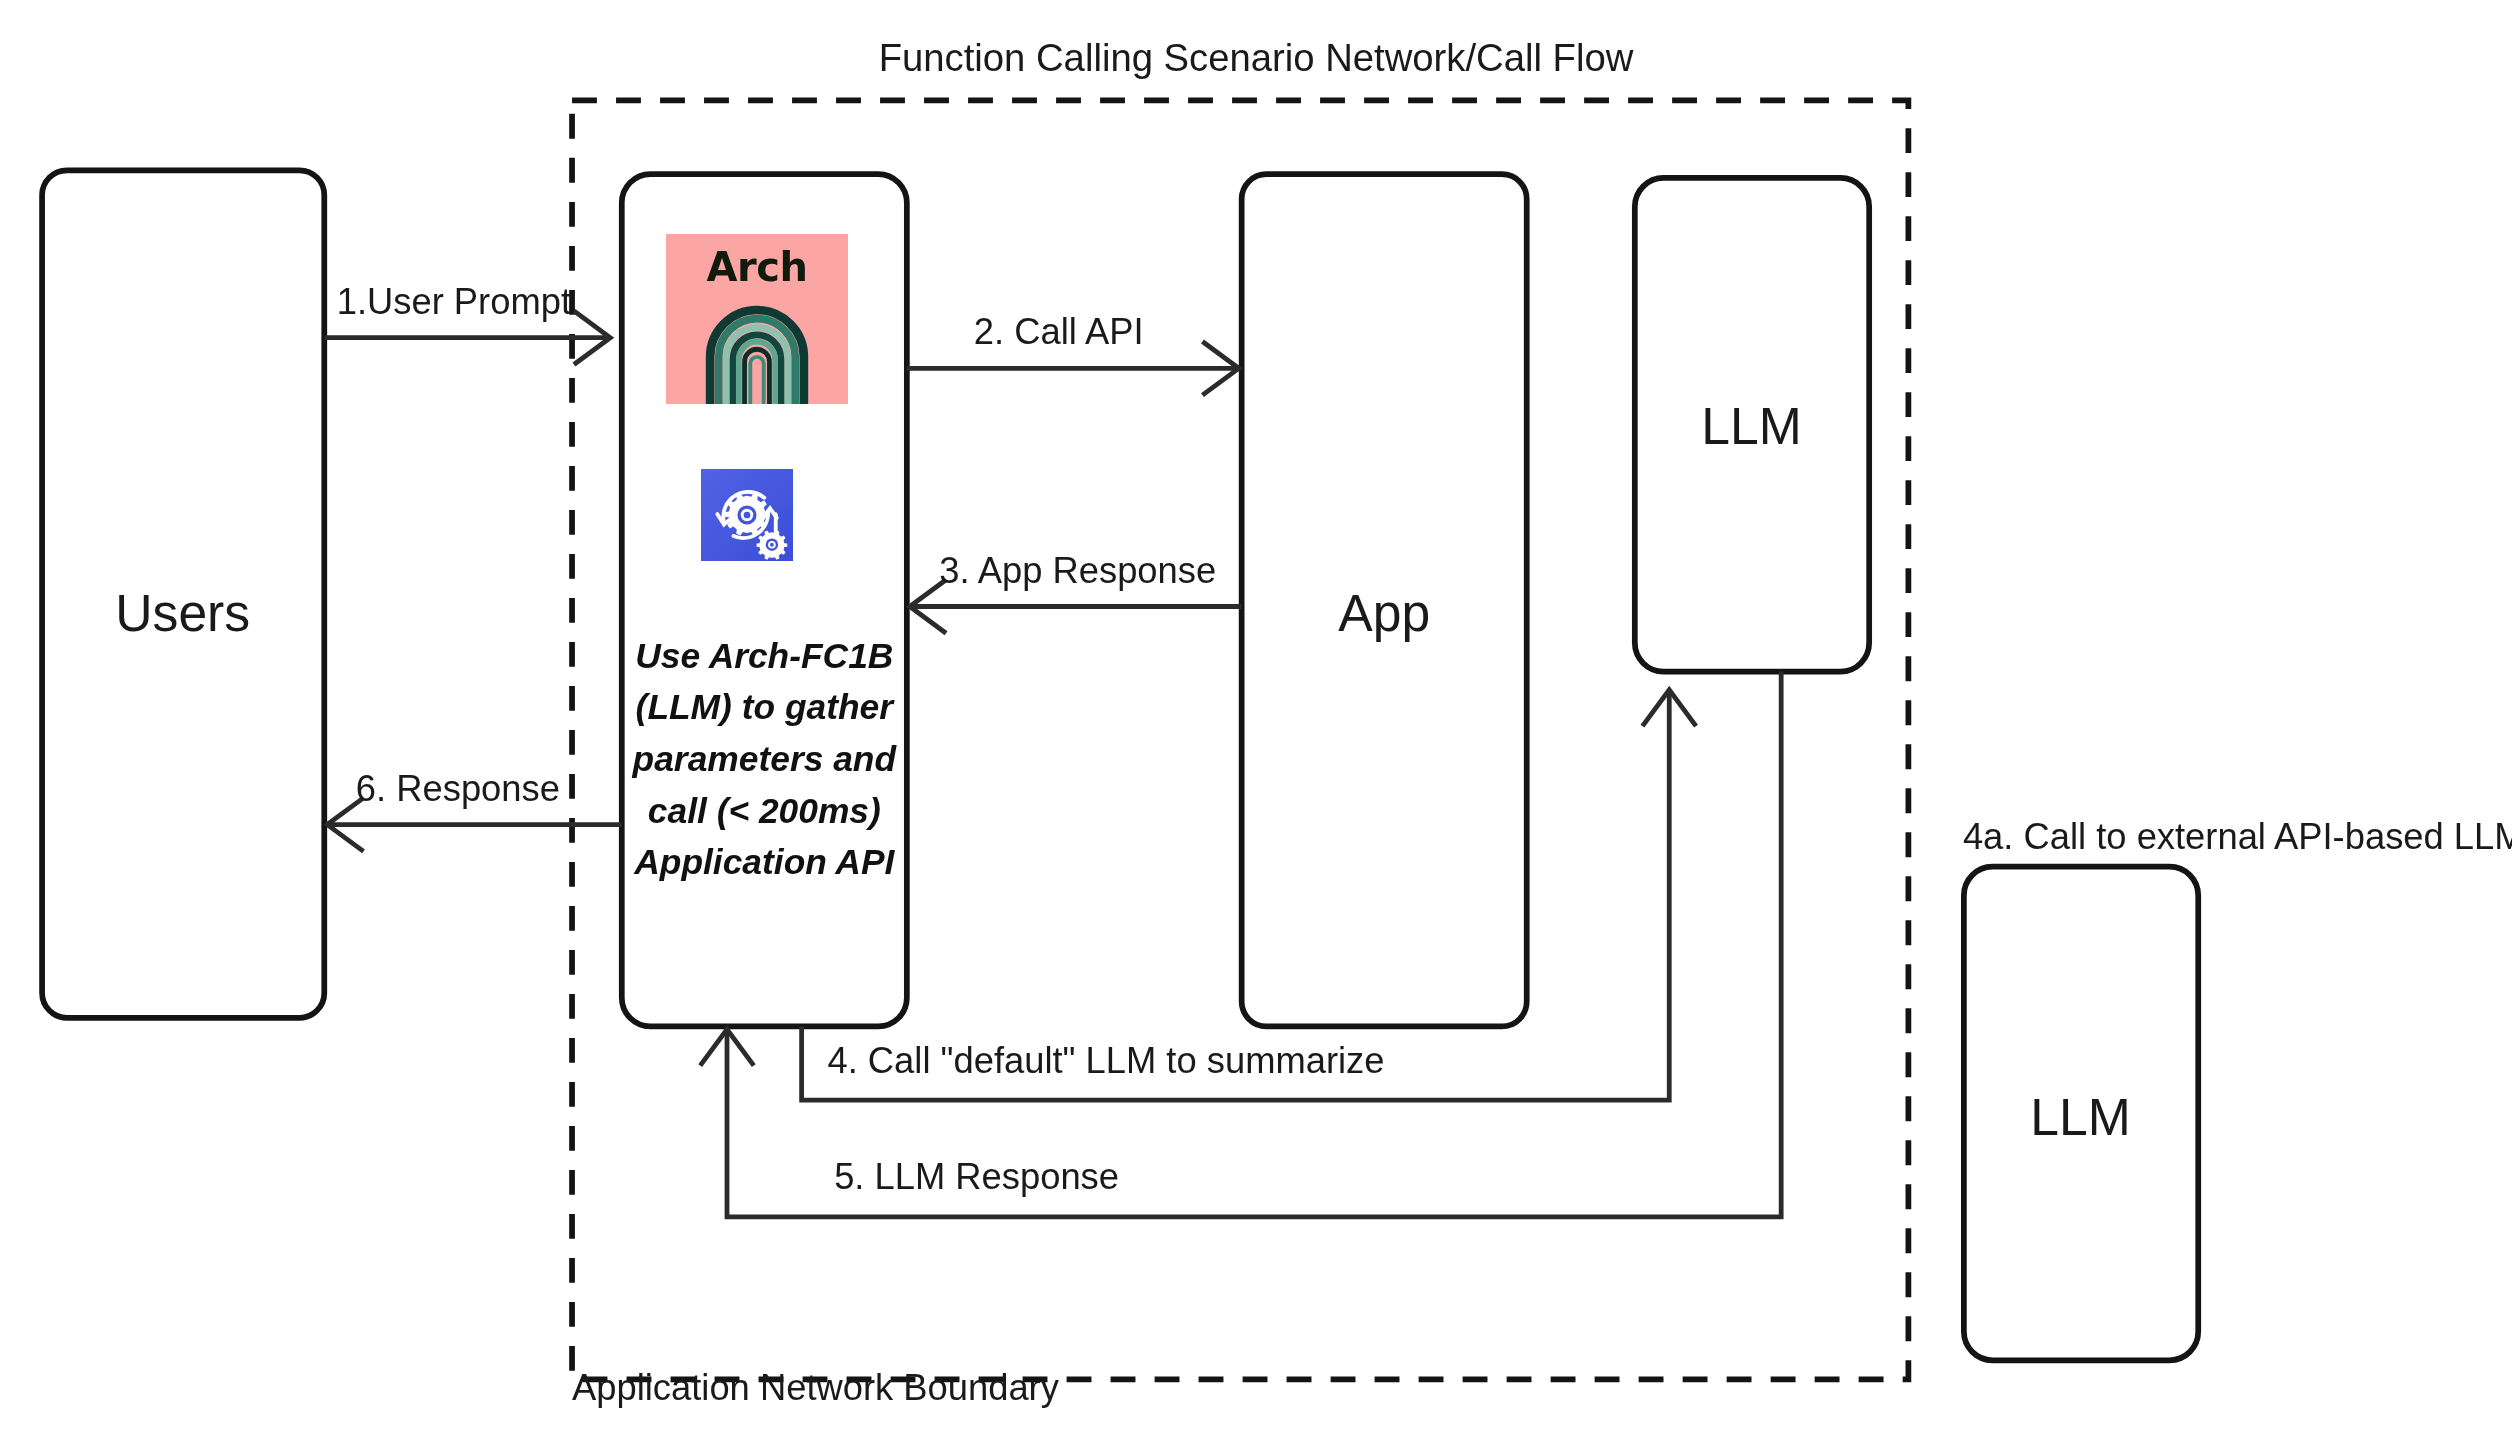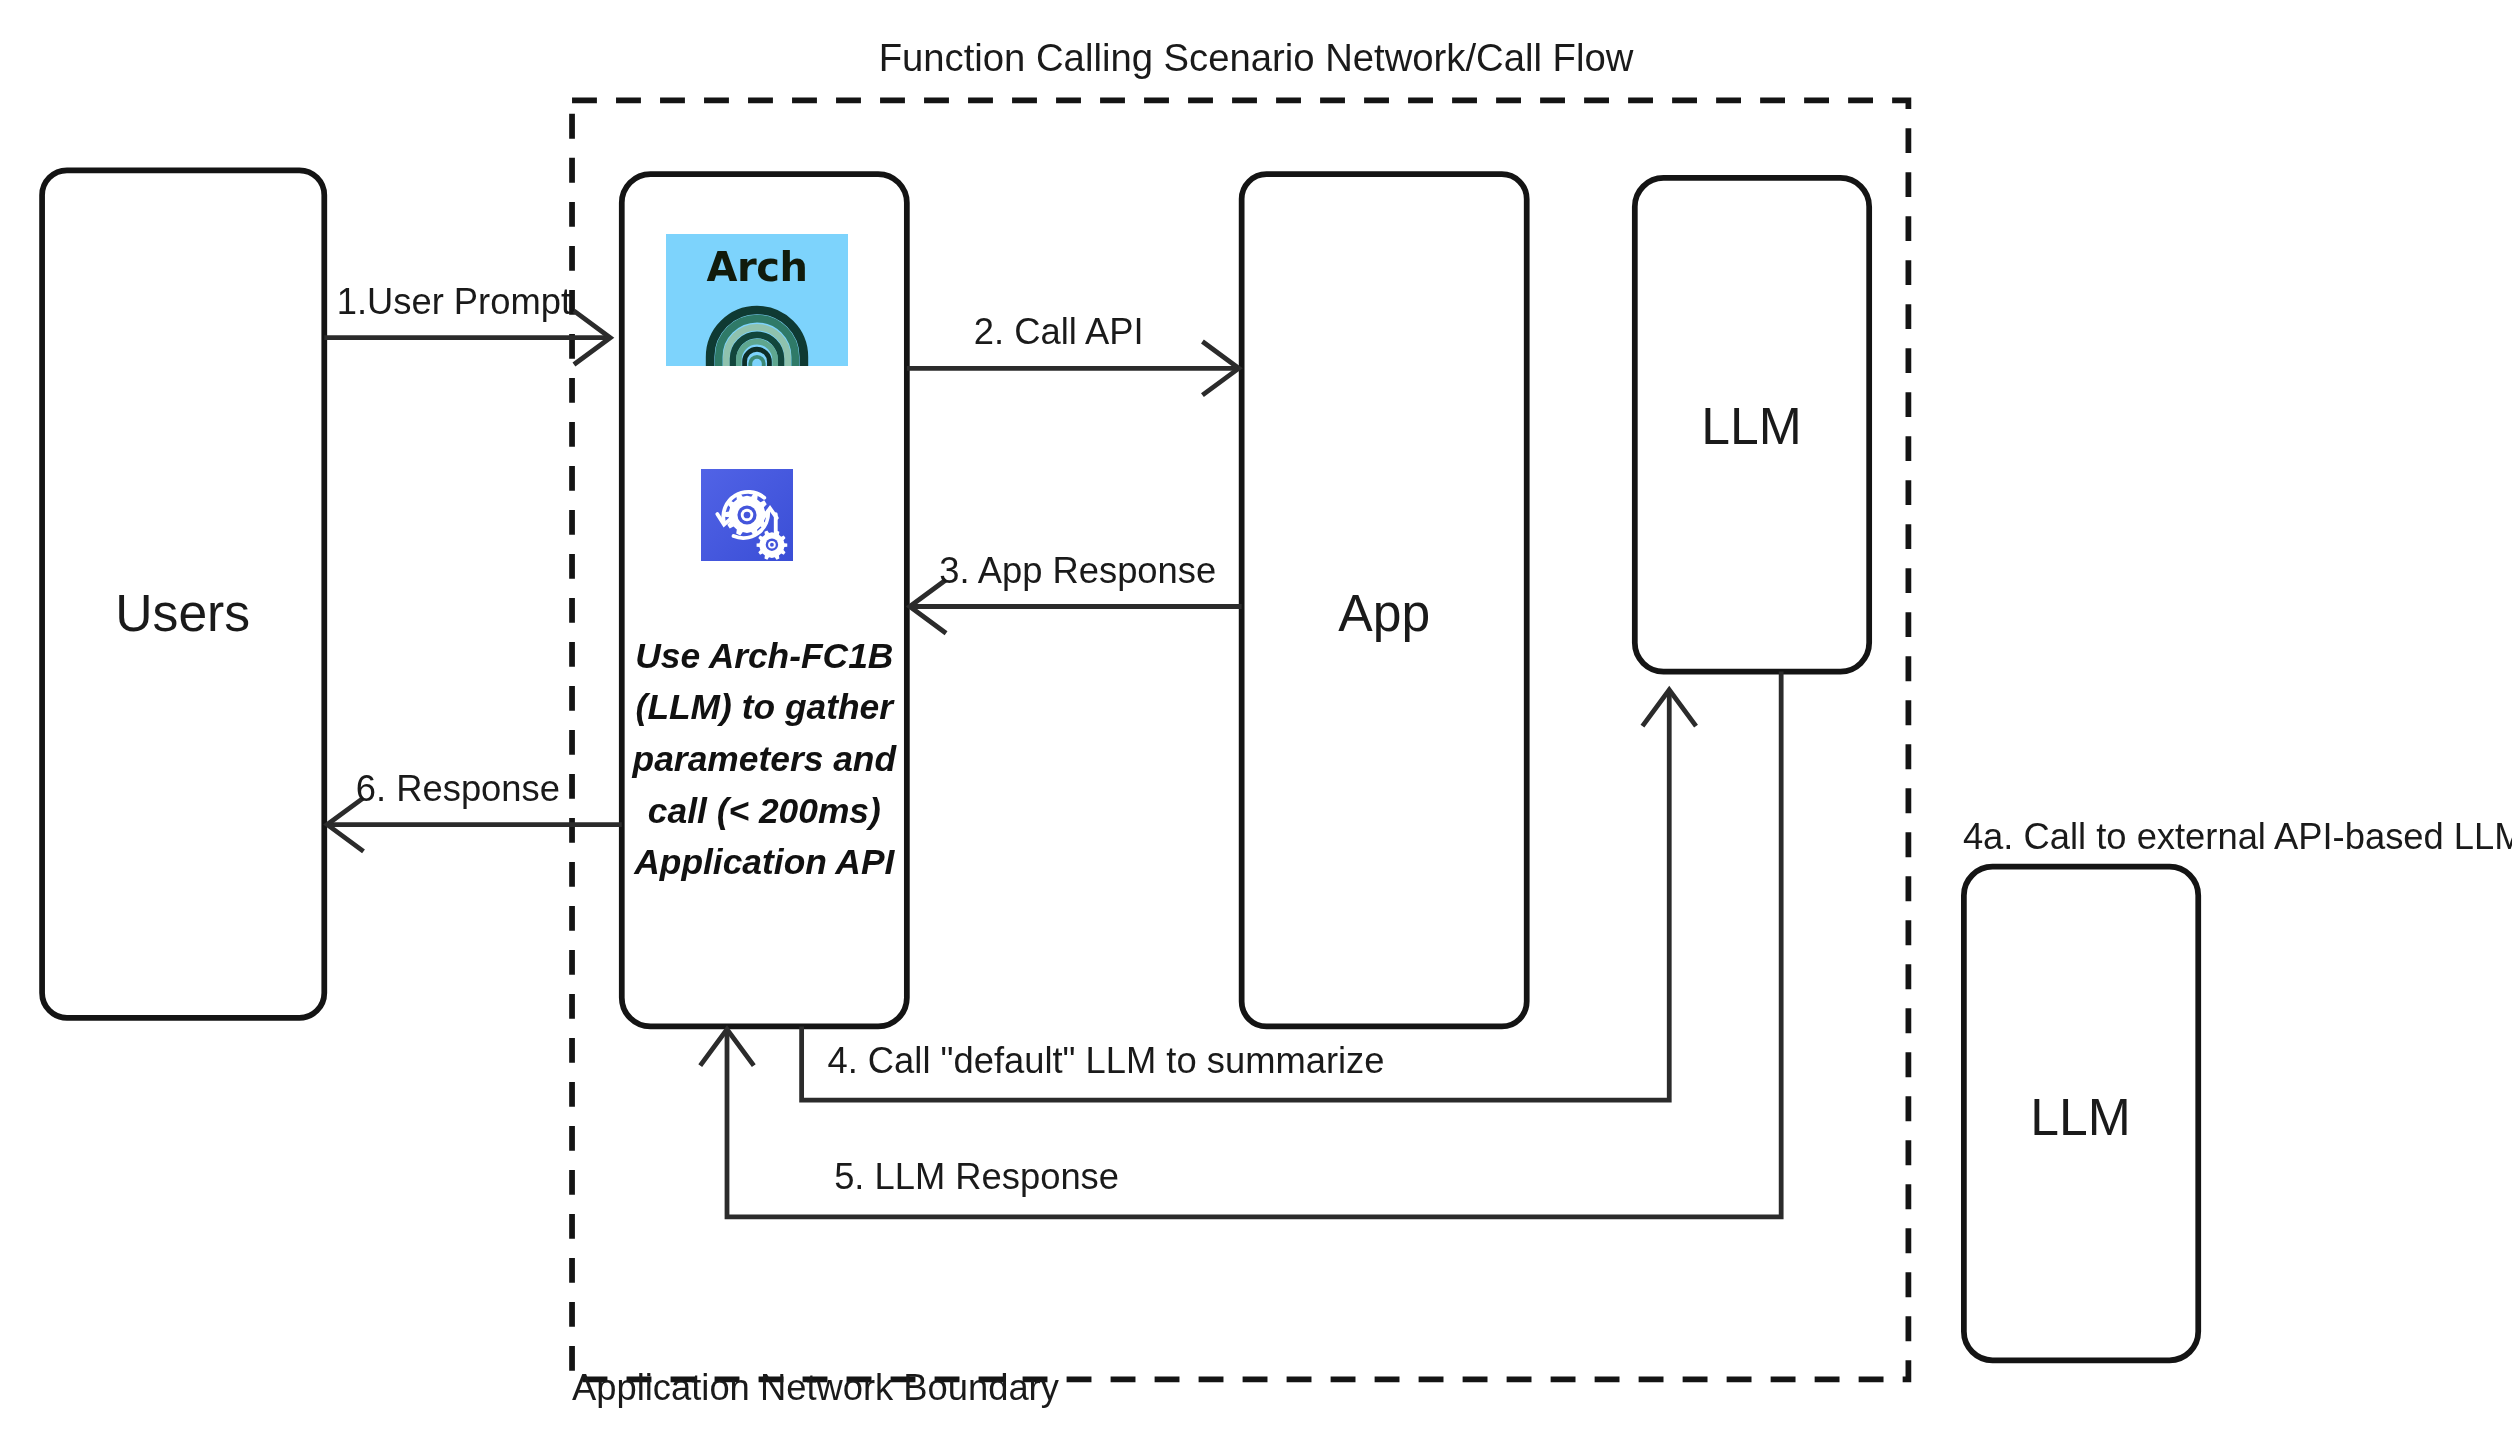--- a/index.html
+++ b/index.html
@@ -57,22 +57,22 @@
     font-weight: 600;
     fill: #111111;
   }
 
   
   .arch-logo {
     position: absolute;
     left: 666px;
     top: 234px;
     width: 182px;
-    height: 132px;
-    background: #7dd3fc;
+    height: 170px;
+    background: #fca5a5;
     overflow: hidden;
   }
   .arch-logo-word {
     position: absolute;
     top: 9.6px;
     left: 0;
     width: 100%;
     text-align: center;
     font-family: "DejaVu Sans", sans-serif;
     font-weight: bold;

